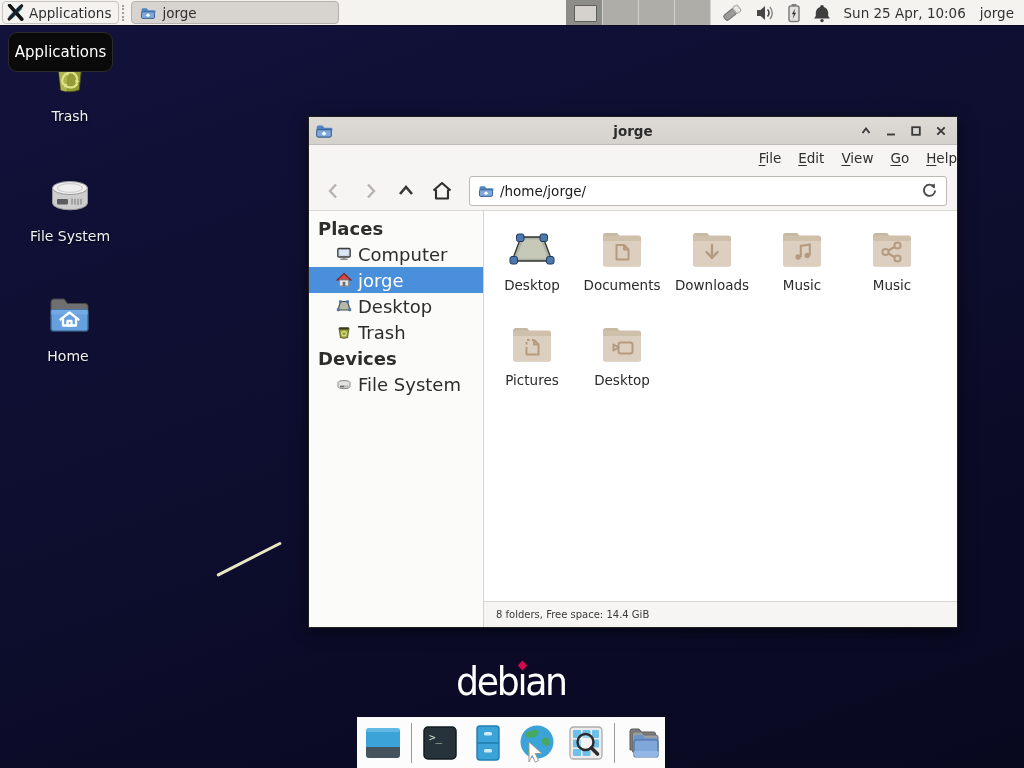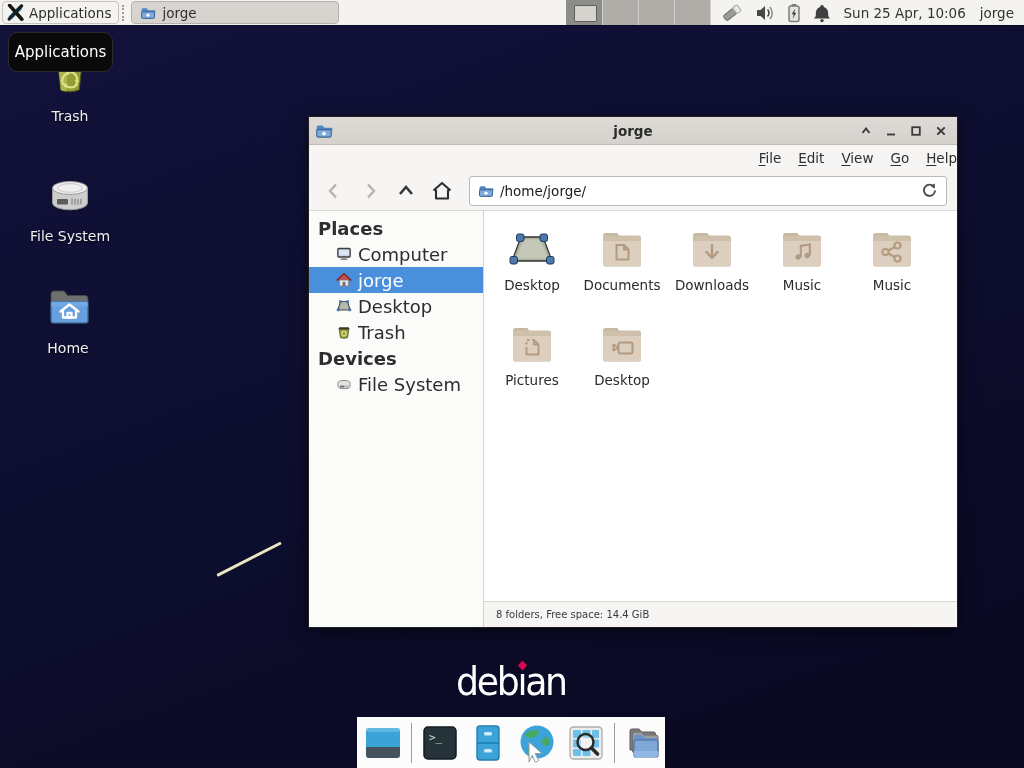--- a/index.html
+++ b/index.html
@@ -207,21 +207,21 @@
           <line x1="26" y1="26.5" x2="26" y2="32.5"></line>
             <line x1="29" y1="26.8" x2="29" y2="32.8"></line>
           <line x1="32" y1="27" x2="32" y2="33"></line>
             <line x1="35" y1="26.8" x2="35" y2="32.4"></line>
         </g>
       </svg>
     </div>
     <div>File System</div>
   </div>
 
-  <div class="dicon" style="left:18px;top:284px;">
+  <div class="dicon" style="left:18px;top:292px;">
     <div class="ig">
       <svg width="48" height="48" viewBox="0 0 48 48">
         <path d="M7 10 q0-3 3-3 h10 l3.5 4.5 h17.5 q3 0 3 3 v22 q0 2.5 -2.5 2.5 h-32 q-2.5 0 -2.5 -2.5 z" fill="#6f6f6f" stroke="#474747" stroke-width="1"></path>
         <rect x="7" y="17.5" width="37" height="21.5" rx="2.3" fill="#66a0de" stroke="#315f92" stroke-width="1.2"></rect>
         <path d="M7 17.5 h37 v5 h-37 z" fill="#7db1e8" opacity="0.6"></path>
         <g stroke="#fff" stroke-width="2.3" fill="none" stroke-linejoin="round" stroke-linecap="round">
           <path d="M16.5 27.5 L25.5 20.5 L34.5 27.5"></path>
           <path d="M19 26.8 V33.5 H32 V26.8"></path>
           <rect x="23.5" y="29" width="4" height="4.5"></rect>
         </g>

